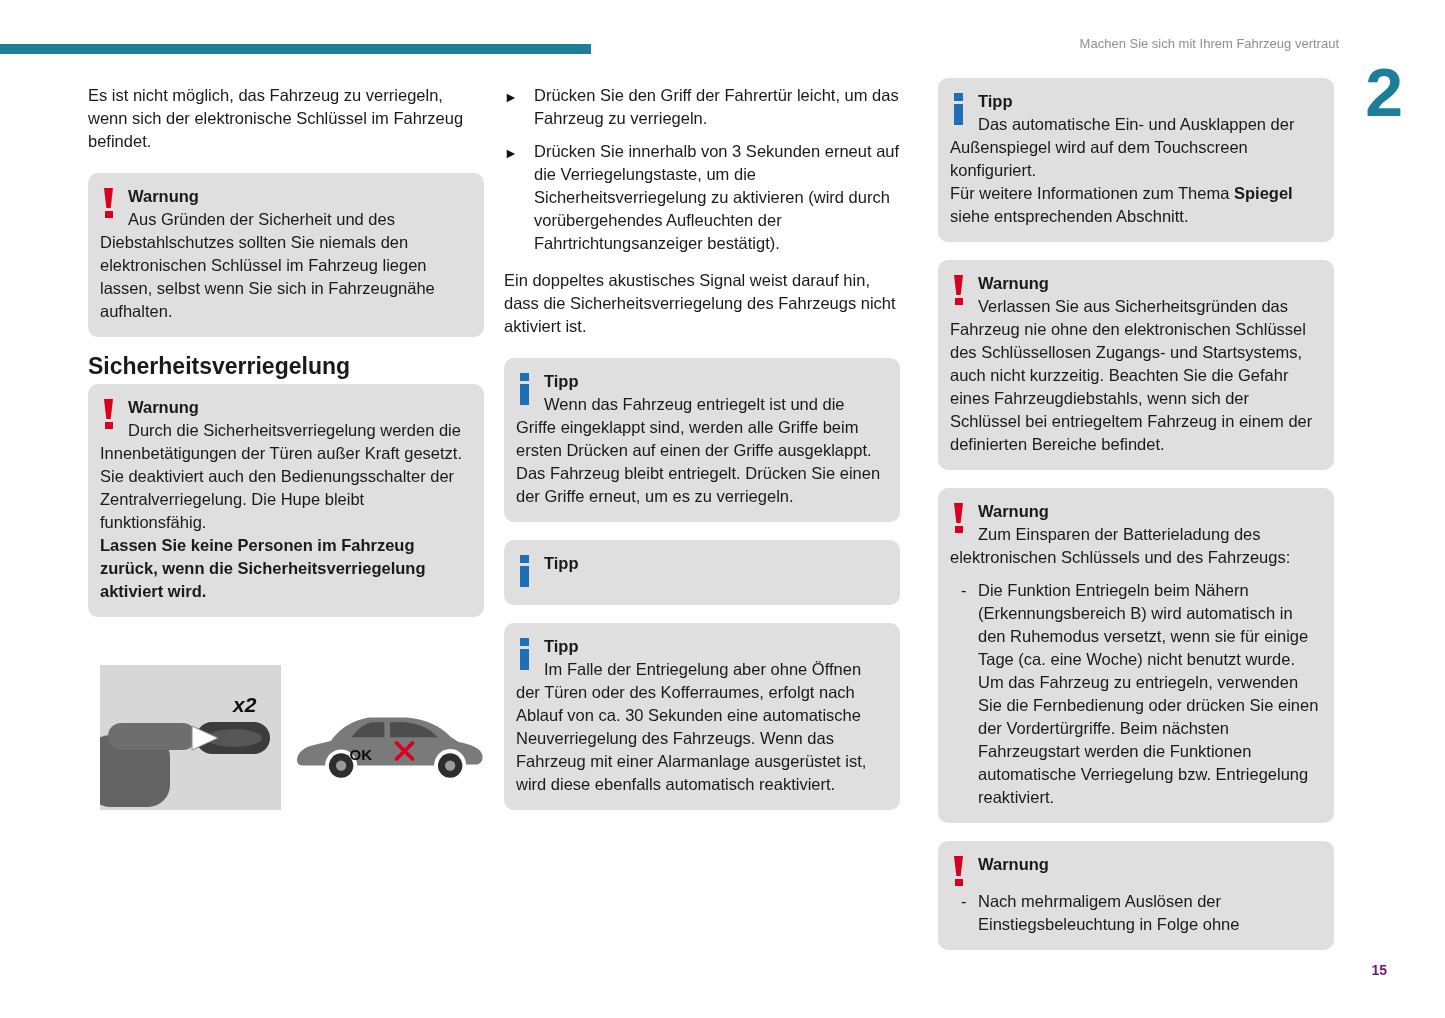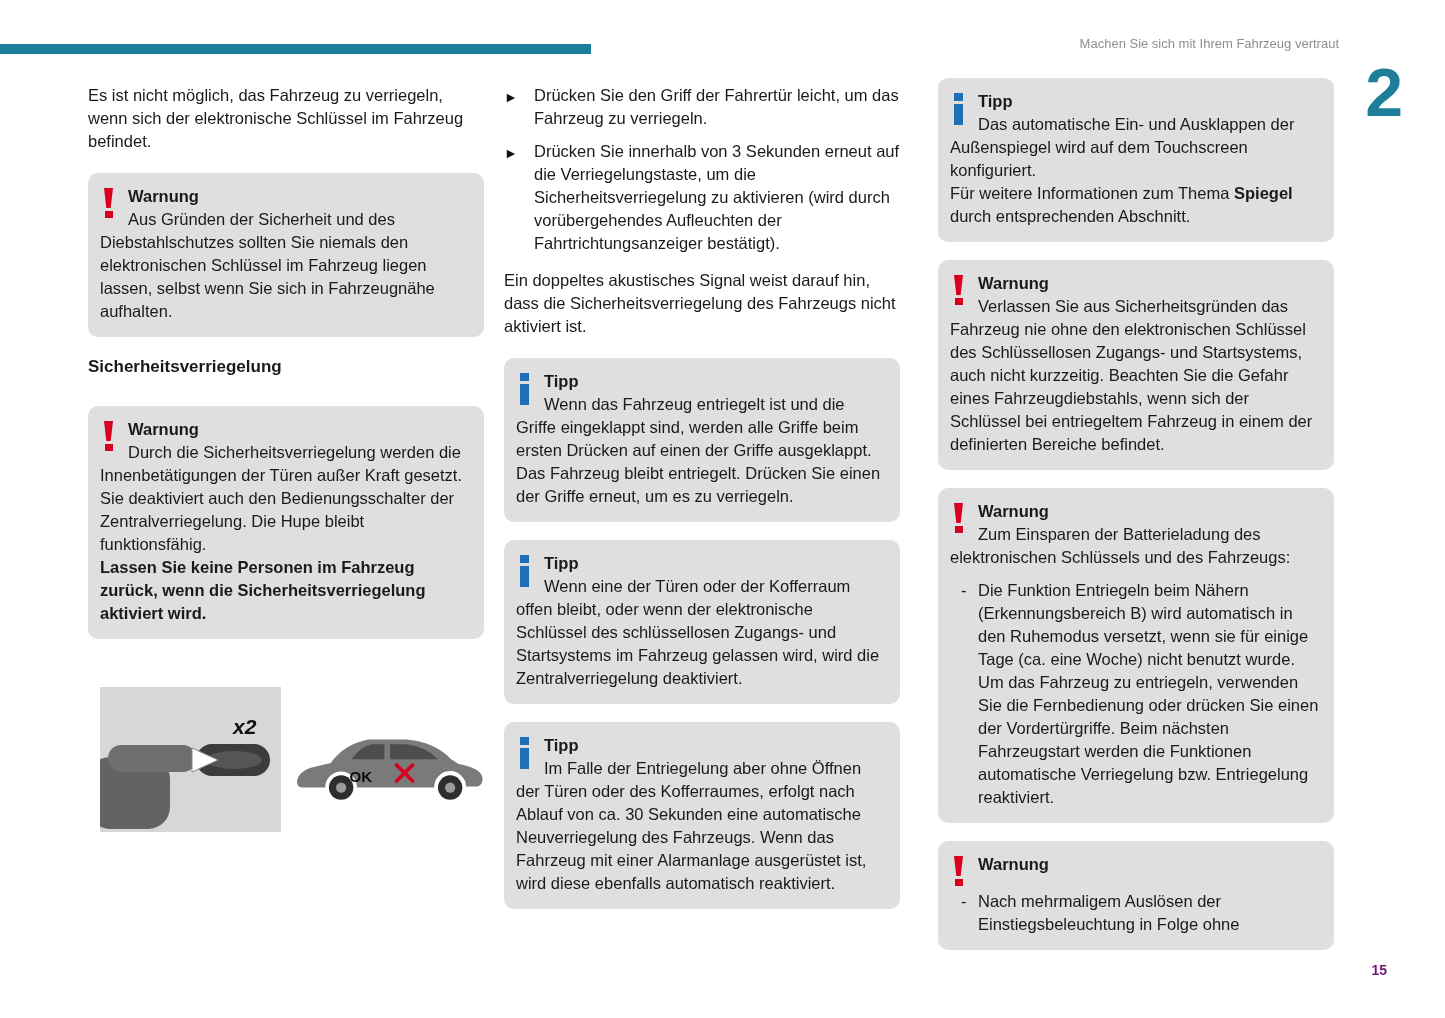--- a/index.html
+++ b/index.html
@@ -53,21 +53,21 @@
     float:left; width:13px; margin:3px 13px 4px 2px;
     display:flex; flex-direction:column; align-items:center;
     height:32px;
   }
   .warn-bar { width:9px; height:20px; background:var(--red);
     clip-path:polygon(0 0,100% 0,74% 100%,26% 100%); }
   .warn-dot { width:8px; height:7px; background:var(--red); margin-top:3px; }
   .tip-dot  { width:9px; height:8px; background:var(--blue); }
   .tip-bar  { width:9px; height:21px; background:var(--blue); margin-top:3px; }
 
-  .section-heading { font-weight:bold; font-size:17px; margin:0 0 28px 0; }
+  .section-heading { font-weight:bold; font-size:23px; margin:0 0 6px 0; }
   .bold-note { font-weight:bold; }
 
   .bullet { position:relative; padding-left:30px; margin-bottom:10px; }
   .bullet::before {
     content:"►"; position:absolute; left:0; top:2px; font-size:14px; color:#111;
   }
 
   .dash-item { position:relative; padding-left:28px; margin-top:10px; }
   .dash-item::before { content:"-"; position:absolute; left:11px; }
 
@@ -160,21 +160,20 @@
       <div class="box-title">Tipp</div>
       <div class="box-body">Wenn das Fahrzeug entriegelt ist und die Griffe eingeklappt sind, werden alle Griffe beim ersten Drücken auf einen der Griffe ausgeklappt. Das Fahrzeug bleibt entriegelt. Drücken Sie einen der Griffe erneut, um es zu verriegeln.</div>
     </div>
 
     <div class="box">
       <span class="icon-float">
         <span class="tip-dot"></span>
           <span class="tip-bar"></span>
       </span>
       <div class="box-title">Tipp</div>
-      <div class="box-body">Wenn eine der Türen oder der Kofferraum offen bleibt, oder wenn der elektronische Schlüssel des schlüssellosen Zugangs- und Startsystems im Fahrzeug gelassen wird, wird die Zentralverriegelung deaktiviert.</div>
     </div>
 
     <div class="box">
       <span class="icon-float">
         <span class="tip-dot"></span>
           <span class="tip-bar"></span>
       </span>
       <div class="box-title">Tipp</div>
       <div class="box-body">Im Falle der Entriegelung aber ohne Öffnen der Türen oder des Kofferraumes, erfolgt nach Ablauf von ca. 30 Sekunden eine automatische Neuverriegelung des Fahrzeugs. Wenn das Fahrzeug mit einer Alarmanlage ausgerüstet ist, wird diese ebenfalls automatisch reaktiviert.</div>
     </div>
@@ -184,21 +183,21 @@
   <div class="col col3">
 
     <div class="box">
       <span class="icon-float">
         <span class="tip-dot"></span>
           <span class="tip-bar"></span>
       </span>
       <div class="box-title">Tipp</div>
       <div class="box-body">
         <span>Das automatische Ein- und Ausklappen der Außenspiegel wird auf dem Touchscreen konfiguriert.</span><br>
-        <span>Für weitere Informationen zum Thema </span><span class="bold">Spiegel</span><span> durch entsprechenden Abschnitt.</span>
+        <span>Für weitere Informationen zum Thema </span><span class="bold">Spiegel</span><span> siehe entsprechenden Abschnitt.</span>
       </div>
     </div>
 
     <div class="box">
       <span class="icon-float">
         <span class="warn-bar"></span>
           <span class="warn-dot"></span>
       </span>
       <div class="box-title">Warnung</div>
       <div class="box-body">Verlassen Sie aus Sicherheitsgründen das Fahrzeug nie ohne den elektronischen Schlüssel des Schlüssellosen Zugangs- und Startsystems, auch nicht kurzzeitig. Beachten Sie die Gefahr eines Fahrzeugdiebstahls, wenn sich der Schlüssel bei entriegeltem Fahrzeug in einem der definierten Bereiche befindet.</div>

